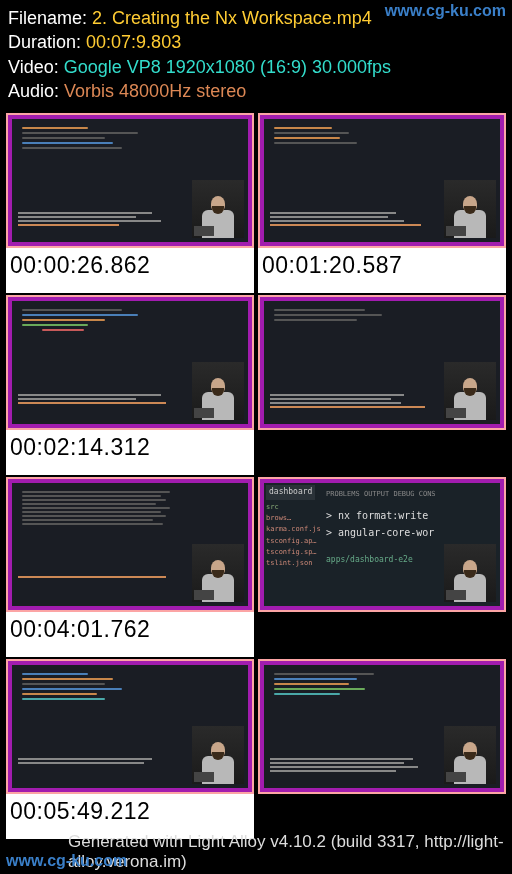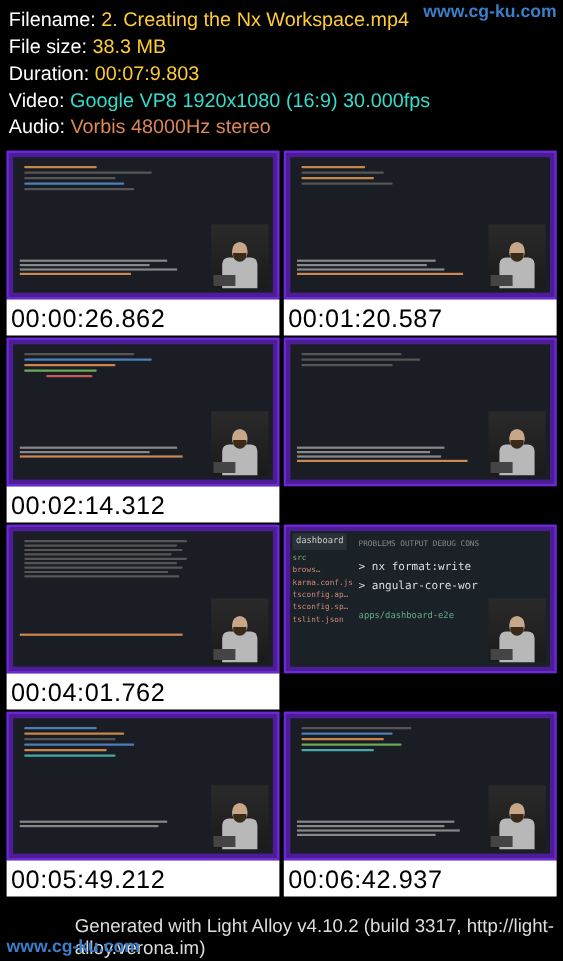--- a/index.html
+++ b/index.html
@@ -44,22 +44,22 @@
     .grid {
       display: grid;
       grid-template-columns: 1fr 1fr;
       gap: 2px 4px;
       padding: 0 6px;
     }
     .cell { }
     .thumb {
       width: 100%;
       height: 135px;
-      background: #4c1d95;
-      border: 2px solid #6d28d9;
+      background: #a21caf;
+      border: 2px solid #fca5a5;
       padding: 4px;
       position: relative;
     }
     .thumb-inner {
       width: 100%;
       height: 100%;
       background: #1a1d24;
       position: relative;
       overflow: hidden;
     }
@@ -137,21 +137,21 @@
     }
     .term-line {
       height: 2px;
       background: #888;
     }
     .timestamp {
       color: #000;
       background: #fff;
       font-size: 23px;
       font-weight: normal;
-      padding: 4px 4px 2px 4px;
+      padding: 4px 4px 14px 4px;
       letter-spacing: 0.5px;
     }
     .footer {
       position: absolute;
       bottom: 2px;
       left: 20px;
       right: 8px;
       color: #ddd;
       font-size: 17px;
       margin-left: 48px;
@@ -200,24 +200,20 @@
   </style>
 </head>
 <body>
 
 <div class="watermark-top">www.cg-ku.com</div>
 
 <div class="header">
   <div class="header-row">
     <span class="label-white">Filename:</span>
     <span class="val-yellow">2. Creating the Nx Workspace.mp4</span>
-  </div>
-  <div class="header-row">
-    <span class="label-white">File size:</span>
-    <span class="val-yellow">38.3 MB</span>
   </div>
   <div class="header-row">
     <span class="label-white">Duration:</span>
     <span class="val-yellow">00:07:9.803</span>
   </div>
   <div class="header-row">
     <span class="label-white">Video:</span>
     <span class="val-cyan">Google VP8 1920x1080 (16:9) 30.000fps</span>
   </div>
   <div class="header-row">
@@ -432,19 +428,18 @@
           <div class="term-line" style="width:75%"></div>
         </div>
         <div class="person">
           <div class="person-body"></div>
             <div class="person-head"></div>
             <div class="person-beard"></div>
             <div class="laptop"></div>
         </div>
       </div>
     </div>
-    <div class="timestamp">00:06:42.937</div>
   </div>
 
 </div>
 
 <div class="footer">Generated with Light Alloy v4.10.2 (build 3317, http://light-alloy.verona.im)</div>
 <div class="watermark-bottom">www.cg-ku.com</div>
 
 </body></html>

